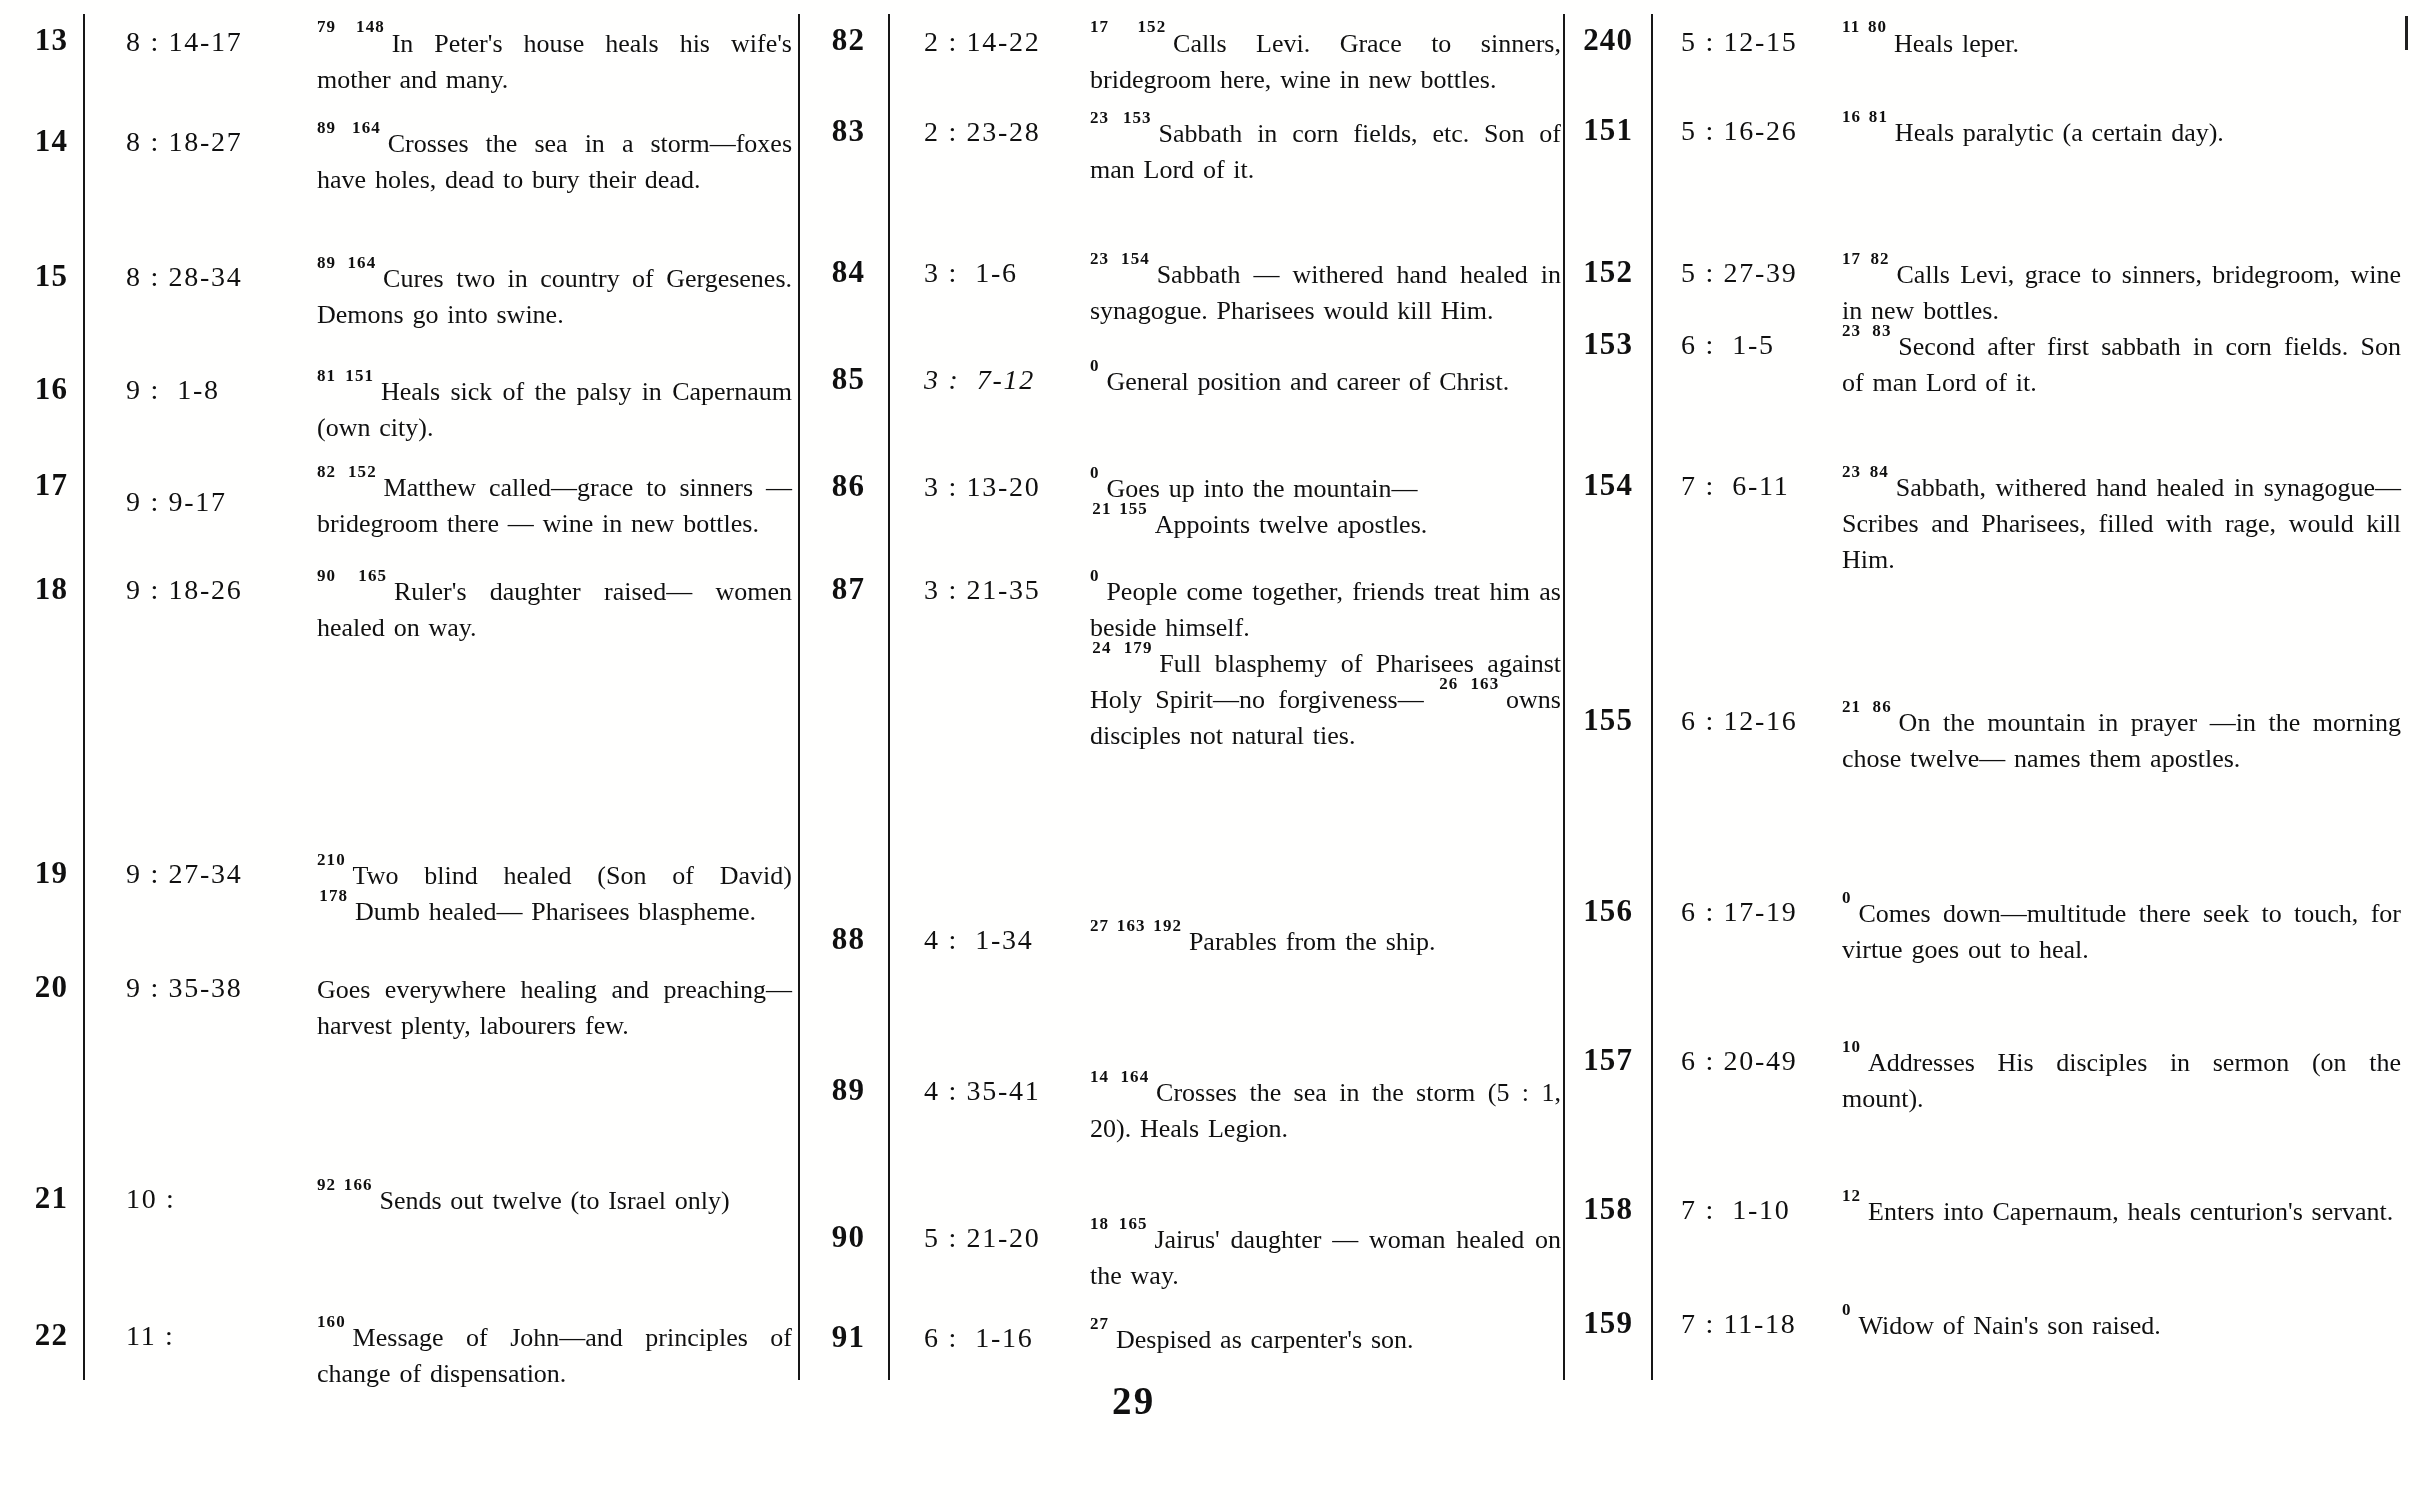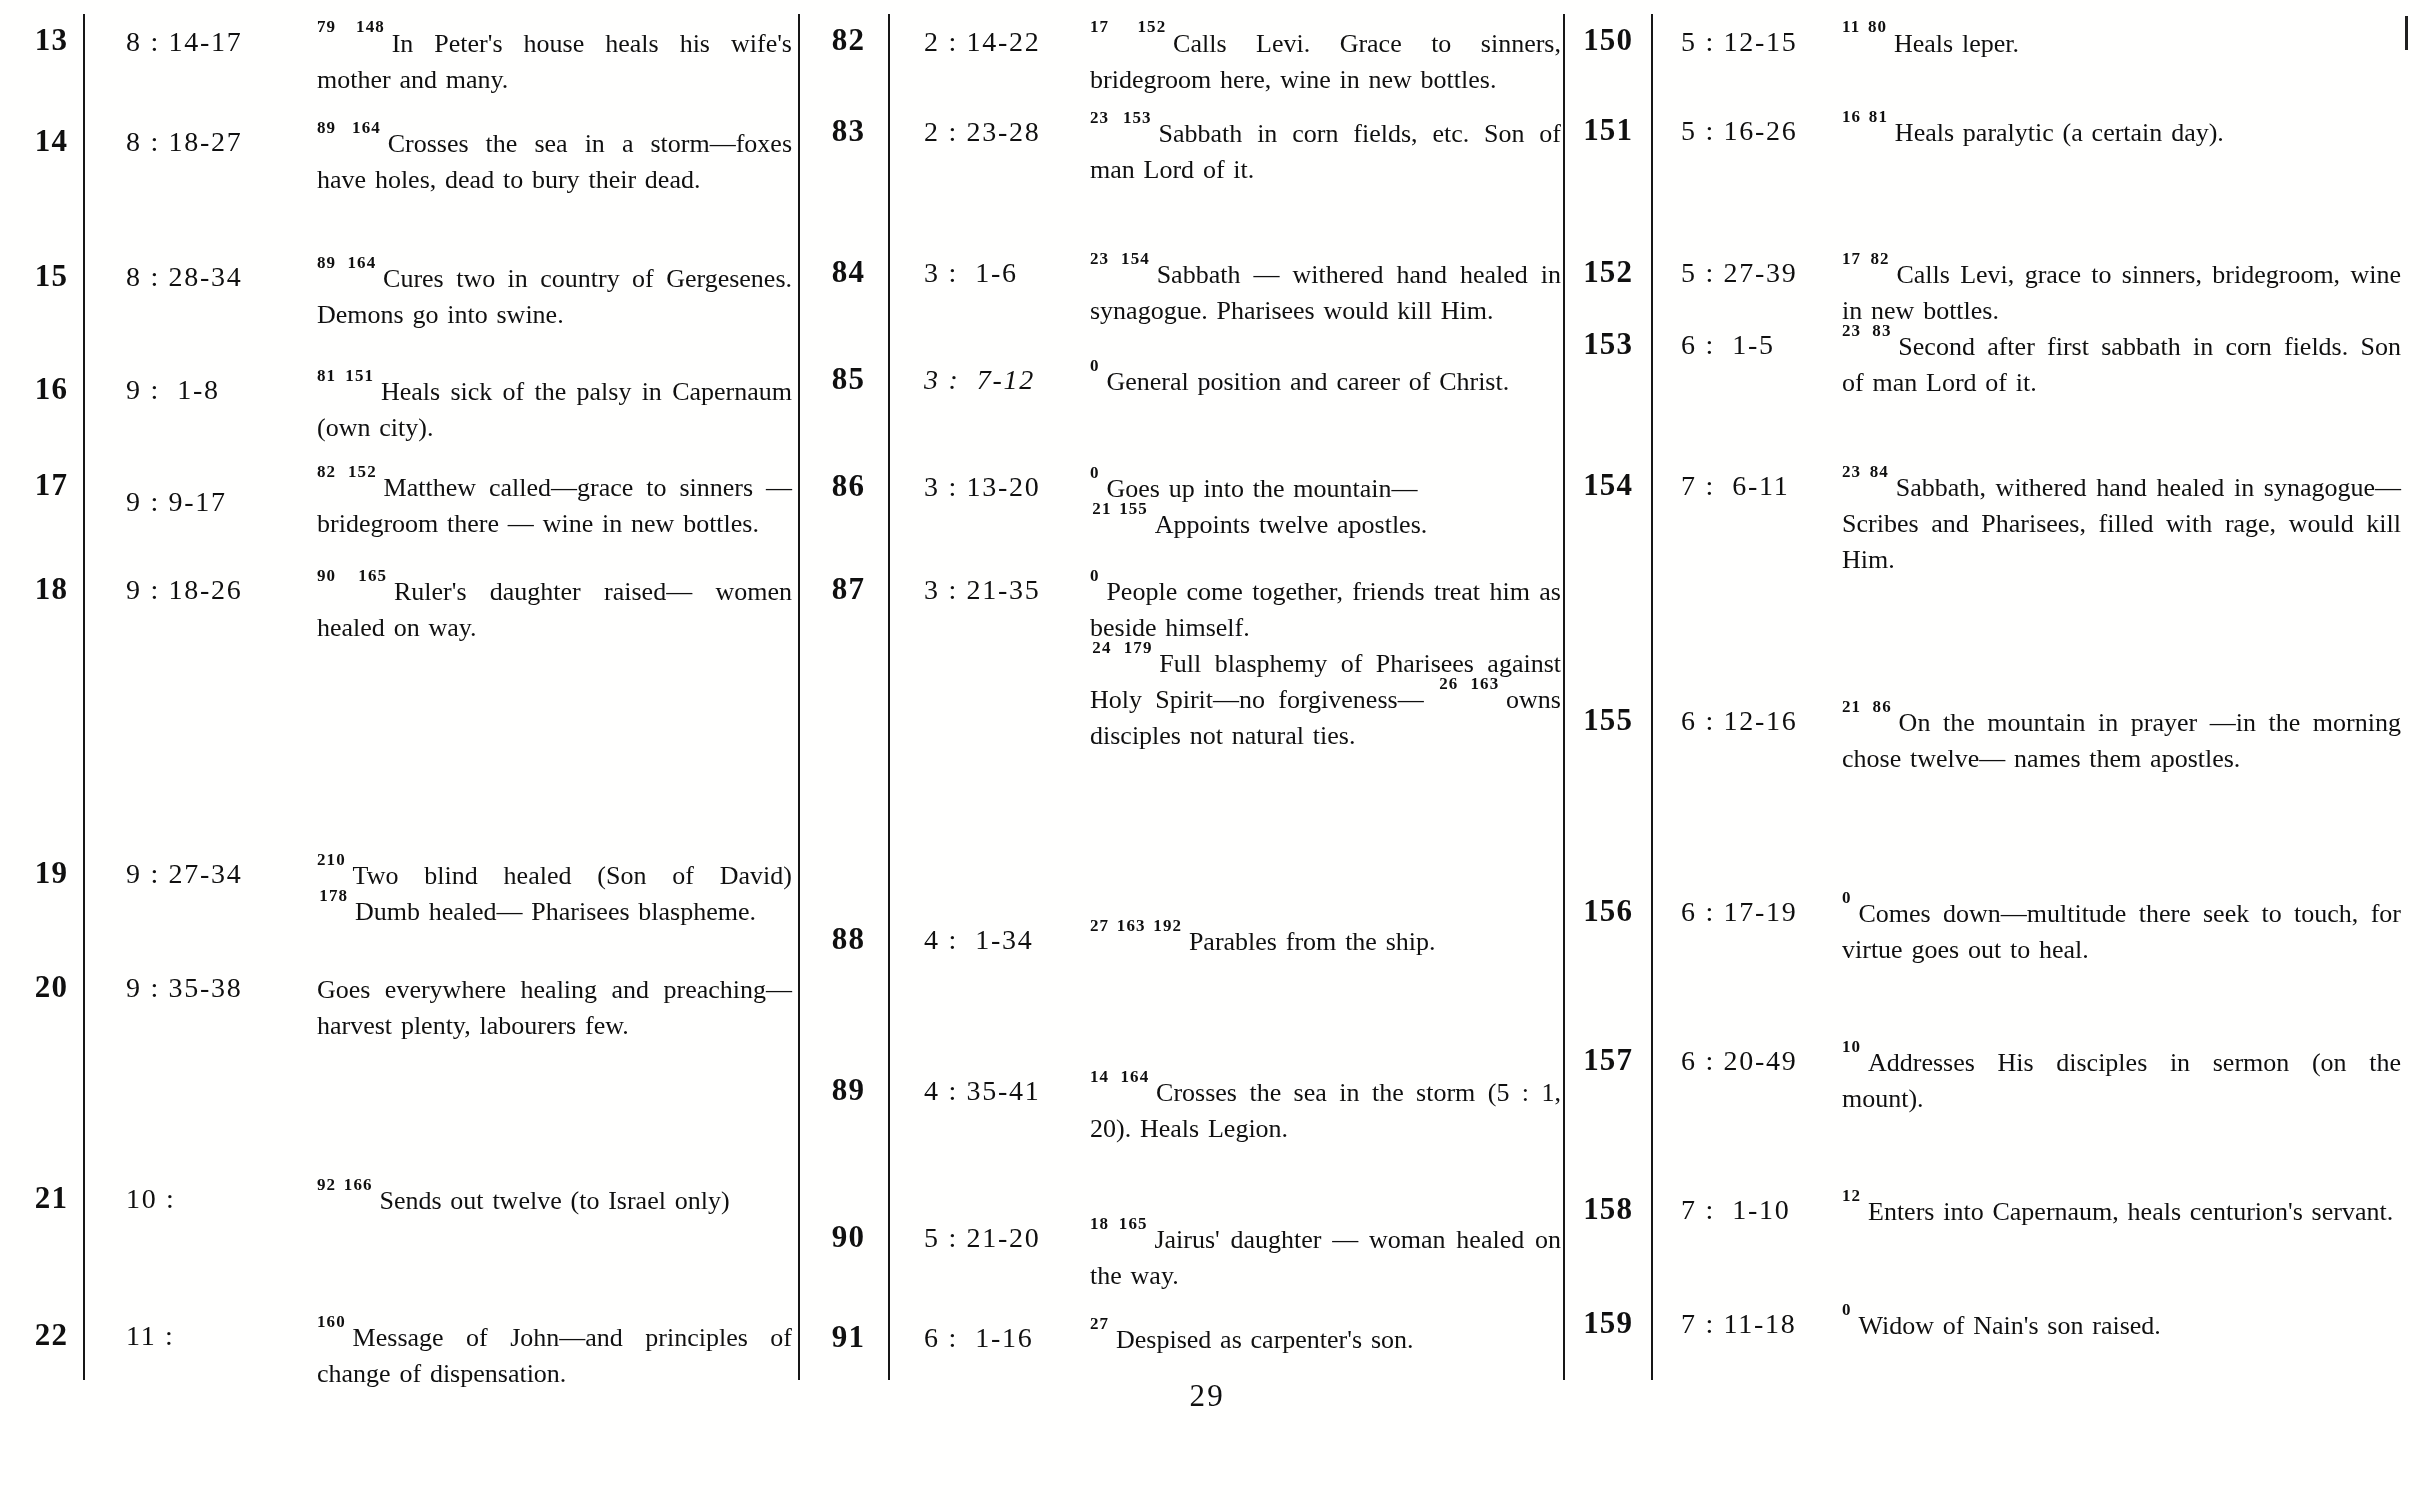--- a/index.html
+++ b/index.html
@@ -33,21 +33,21 @@
     word-spacing:2.3px;
   }
   .txt sup {
     font-size:17px; font-weight:bold; letter-spacing:1.1px;
     line-height:0; position:relative; top:-9.6px;
     margin:0 6.8px 0 2.3px; white-space:pre;
   }
   .txt sup.first { margin-left:0; }
   .pageno {
     position:absolute; top:1378px; left:1112px; width:113px;
-    text-align:right; font-size:31px; font-weight:normal; letter-spacing:2.3px;
+    text-align:left; font-size:39px; font-weight:bold; letter-spacing:2.3px;
   }
 </style>
 </head>
 <body>
 
 <div class="page">
 
   <div class="rule" style="left:83px"></div>
   <div class="rule" style="left:798px"></div>
   <div class="rule" style="left:888px"></div>
@@ -151,21 +151,21 @@
         <span class="num" style="left: 808px; width: 57px;">90</span>
         <span class="ref" style="left: 924px;">5 : 21-20</span>
         <span class="txt" style="left: 1090px; width: 471px;"><sup class="first">18 165</sup><span>Jairus' daughter — woman healed on the way.</span></span>
       </div>
       <div class="entry" style="top: 1322px;">
         <span class="num" style="left: 808px; width: 57px;">91</span>
         <span class="ref" style="left: 924px;">6 :  1-16</span>
         <span class="txt" style="left: 1090px; width: 471px;"><sup class="first">27</sup><span>Despised as carpenter's son.</span></span>
       </div>
       <div class="entry" style="top: 25.5px;">
-        <span class="num" style="left: 1572px; width: 61px;">150</span>
+        <span class="num" style="left: 1572px; width: 61px;">240</span>
         <span class="ref" style="left: 1681px;">5 : 12-15</span>
         <span class="txt" style="left: 1842px; width: 559px;"><sup class="first">11 80</sup><span>Heals leper.</span></span>
       </div>
       <div class="entry" style="top: 115px;">
         <span class="num" style="left: 1572px; width: 61px;">151</span>
         <span class="ref" style="left: 1681px;">5 : 16-26</span>
         <span class="txt" style="left: 1842px; width: 559px;"><sup class="first">16 81</sup><span>Heals paralytic (a certain day).</span></span>
       </div>
       <div class="entry" style="top: 257px;">
         <span class="num" style="left: 1572px; width: 61px;">152</span>

